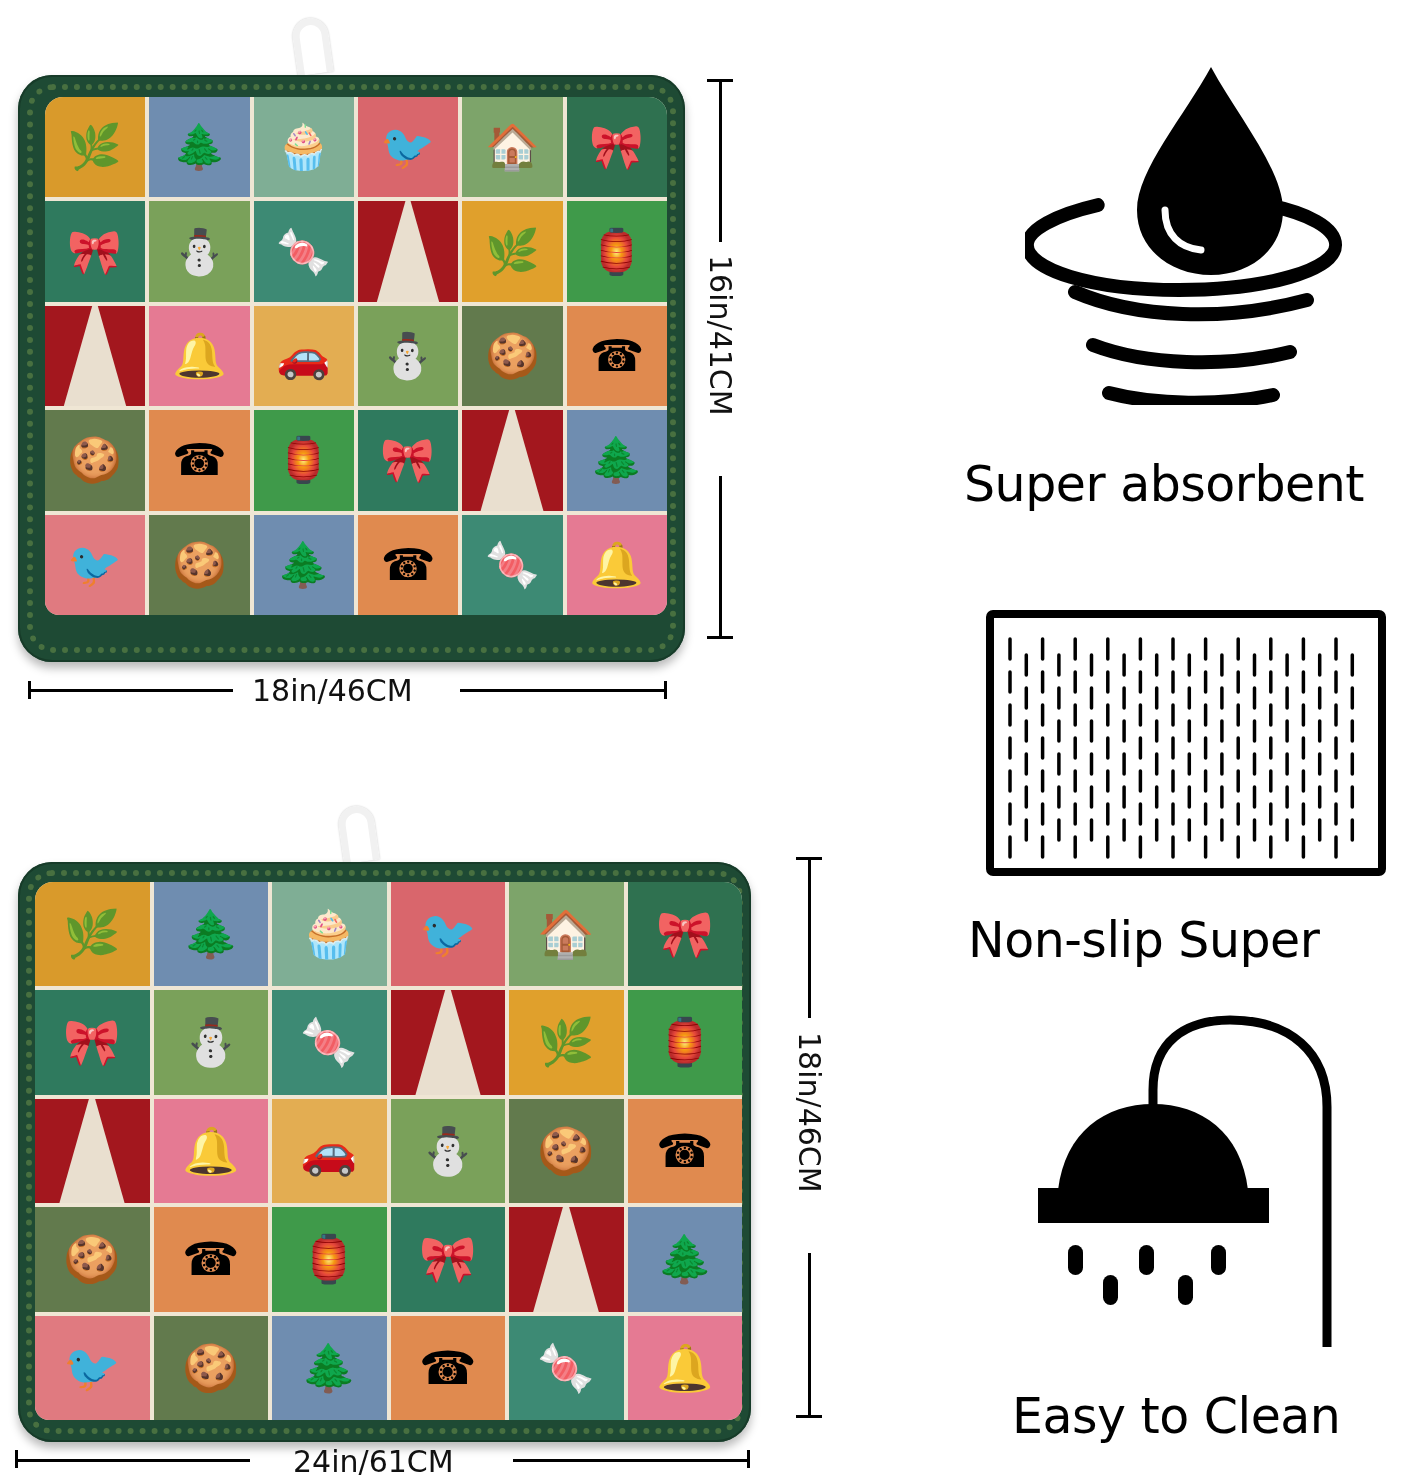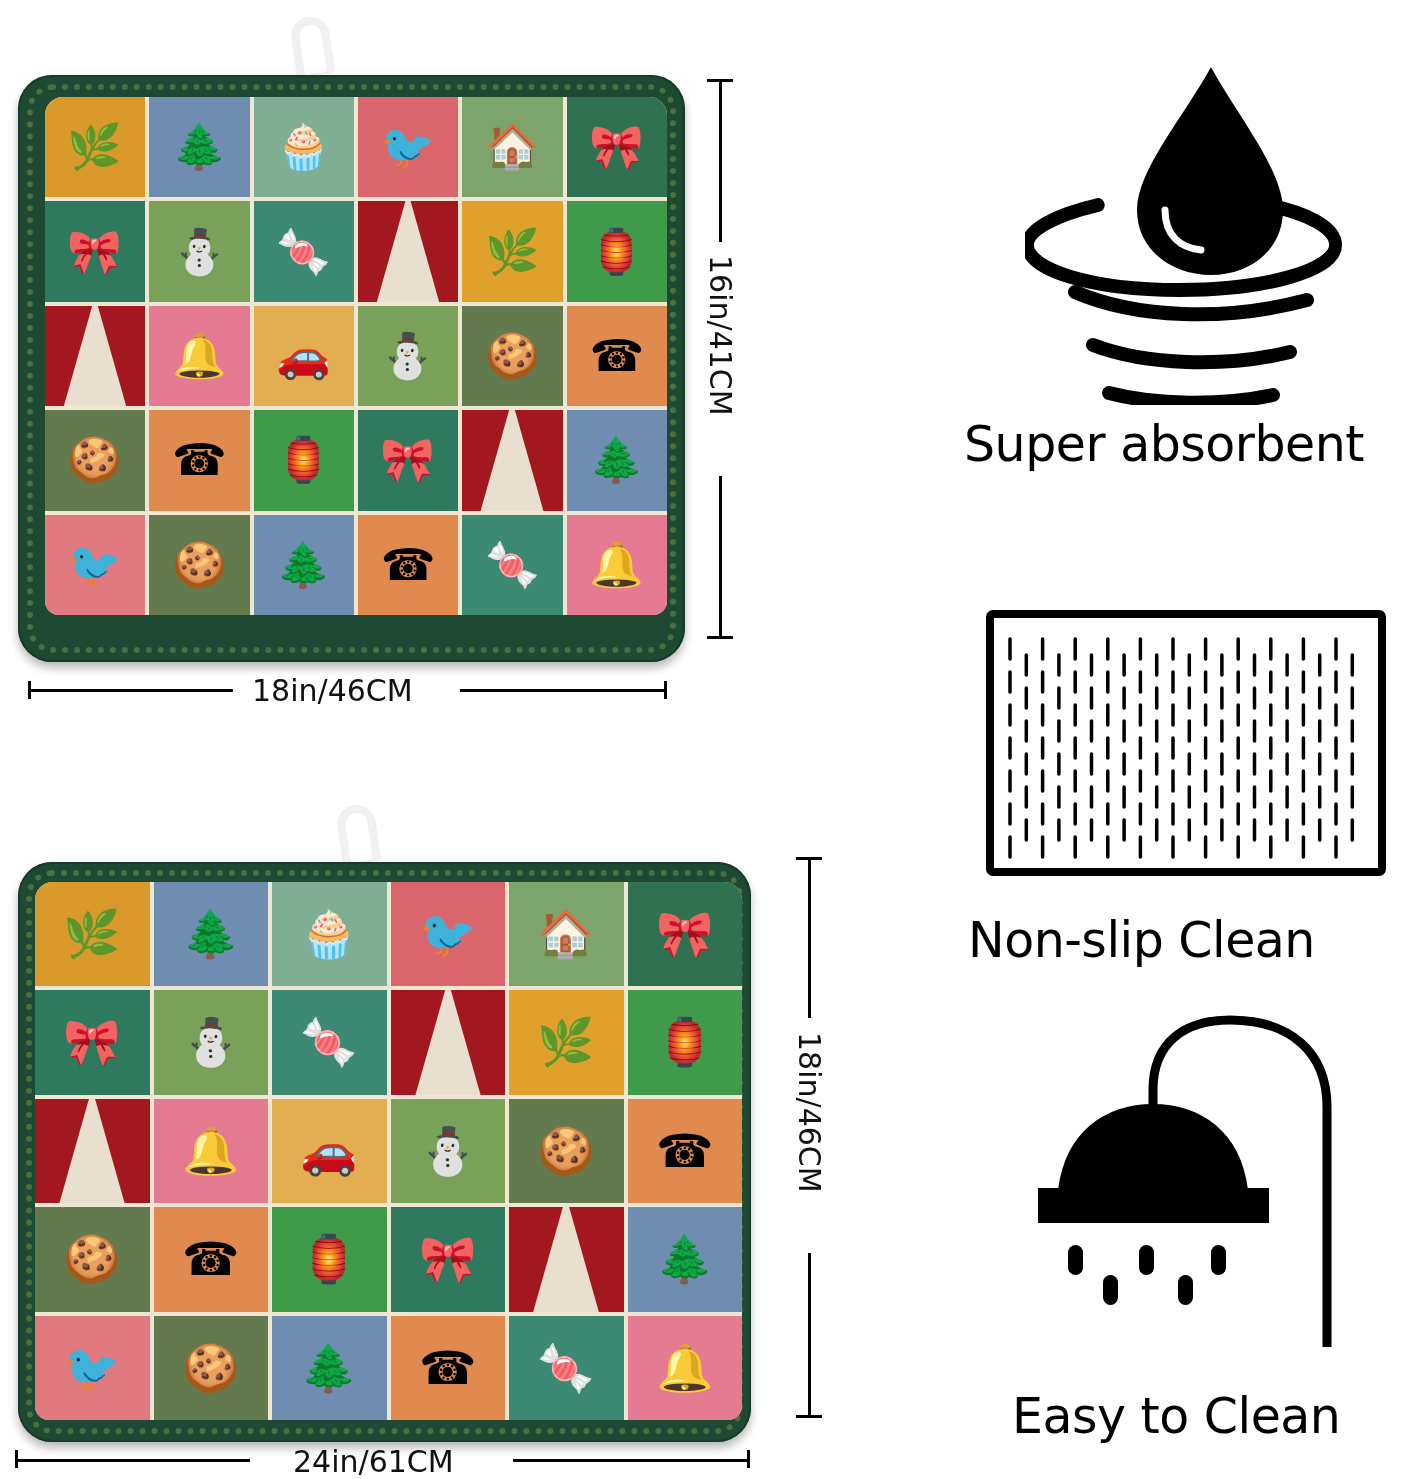--- a/index.html
+++ b/index.html
@@ -256,21 +256,21 @@
 
     <path d="M 186 7 C 160 55 112 110 112 150 C 112 190 147 215 186 215 C 225 215 258 190 258 150 C 258 110 212 55 186 7 Z" fill="#000"></path>
     <path d="M 140 150 C 140 175 155 188 176 190" fill="none" stroke="#fff" stroke-width="7" stroke-linecap="round"></path>
 
     <path d="M 97 145 C 50 155 20 170 20 185 C 20 210 90 230 185 230 C 280 230 355 210 355 185 C 355 168 325 153 280 145" transform="translate(-16,0) scale(0.92,1)" fill="none" stroke="#000" stroke-width="14" stroke-linecap="round"></path>
 
     <path d="M 50 232 C 110 258 200 262 282 240" fill="none" stroke="#000" stroke-width="14" stroke-linecap="round"></path>
     <path d="M 68 285 C 120 305 200 308 265 292" fill="none" stroke="#000" stroke-width="14" stroke-linecap="round"></path>
     <path d="M 84 333 C 130 345 195 346 248 335" fill="none" stroke="#000" stroke-width="14" stroke-linecap="round"></path>
   </svg>
-  <div class="feature-label" style="left:964px; top:416px;text-align:right;">Super absorbent</div>
+  <div class="feature-label" style="left:964px; top:456px;text-align:right;">Super absorbent</div>
 </div>
 
 <div>
   <svg class="abs" style="left:985px; top:609px;" width="402" height="268" viewBox="0 0 402 268" id="nonslip-svg">
     <rect x="5" y="5" width="392" height="258" rx="3" fill="none" stroke="#000" stroke-width="8"></rect>
     <g id="nonslip-dashes" stroke="#000" stroke-width="3.5" stroke-linecap="round">
         <line x1="25" x2="25" y1="30" y2="50"></line>
         <line x1="25" x2="25" y1="63" y2="83"></line>
         <line x1="25" x2="25" y1="96" y2="116"></line>
         <line x1="25" x2="25" y1="129" y2="149"></line>
@@ -408,21 +408,21 @@
         <line x1="351" x2="351" y1="195" y2="215"></line>
         <line x1="351" x2="351" y1="228" y2="248"></line>
         <line x1="367.3" x2="367.3" y1="46" y2="66"></line>
         <line x1="367.3" x2="367.3" y1="79" y2="99"></line>
         <line x1="367.3" x2="367.3" y1="112" y2="132"></line>
         <line x1="367.3" x2="367.3" y1="145" y2="165"></line>
         <line x1="367.3" x2="367.3" y1="178" y2="198"></line>
         <line x1="367.3" x2="367.3" y1="211" y2="231"></line>
       </g>
   </svg>
-  <div class="feature-label" style="left:968px; top:912px;">Non-slip Clean</div>
+  <div class="feature-label" style="left:968px; top:912px;">Non-slip Super</div>
 </div>
 
 <div>
   <svg class="abs" style="left:1035px; top:1012px;" width="305" height="340" viewBox="0 0 305 340">
     <path d="M 118 95 L 118 78 C 118 30 150 8 195 8 C 255 8 292 40 292 95 L 292 335" fill="none" stroke="#000" stroke-width="9"></path>
     <path d="M 23 178 C 30 120 70 92 118 92 C 166 92 206 120 213 178 Z" fill="#000"></path>
     <rect x="3" y="176" width="231" height="35" fill="#000"></rect>
     <rect x="33" y="233" width="15" height="30" rx="7.5" fill="#000"></rect>
     <rect x="104" y="233" width="15" height="30" rx="7.5" fill="#000"></rect>
     <rect x="176" y="233" width="15" height="30" rx="7.5" fill="#000"></rect>

